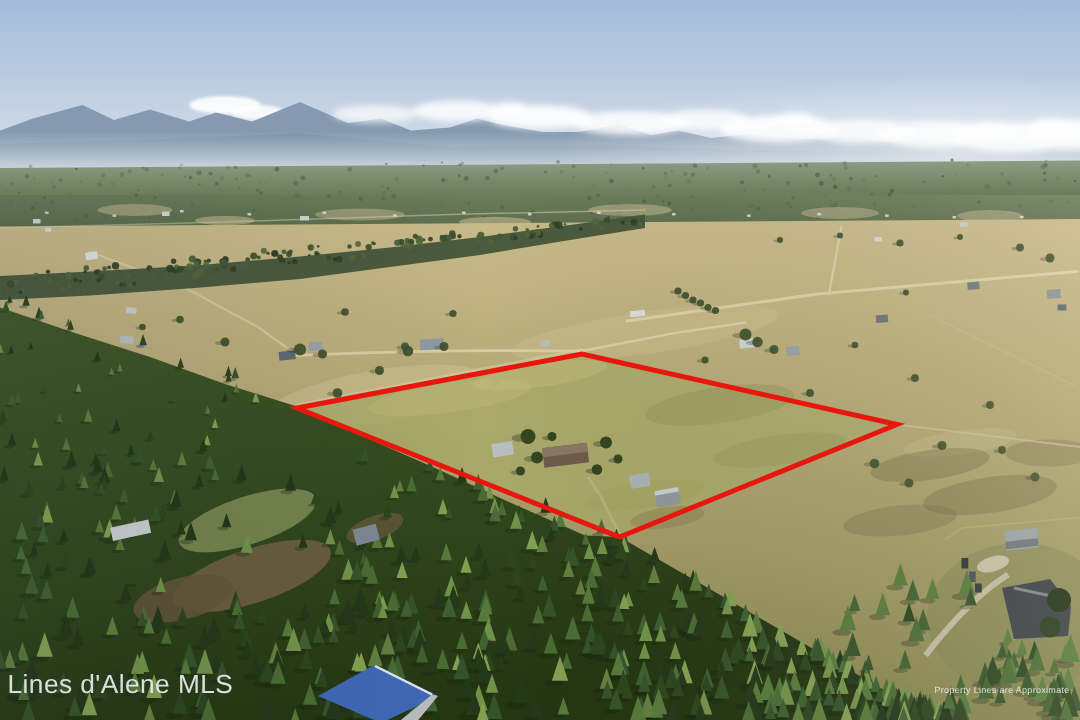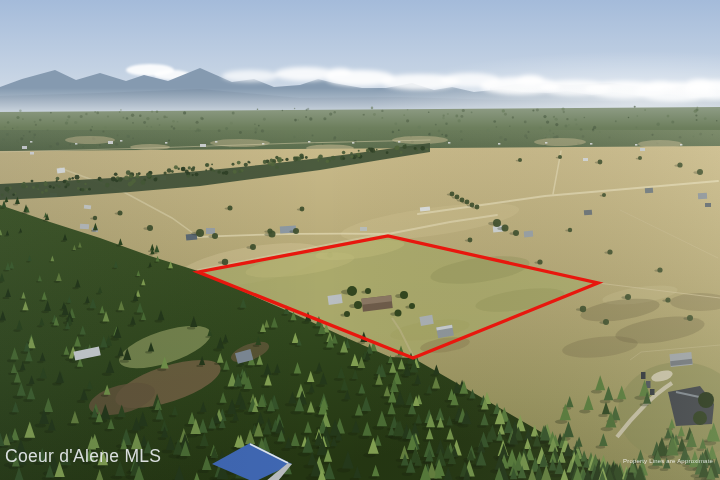--- a/index.html
+++ b/index.html
@@ -1828,15 +1828,15 @@
           <ellipse cx="707.6" cy="480.7" rx="5.1" ry="1.8" fill="#1b2612" opacity="0.3"></ellipse>
           <polygon points="710.9,466.0 706.5,479.5 715.4,479.5" fill="#4a6c34"></polygon>
         </g>
   </g>
 
   <rect x="0" y="130" width="720" height="350" fill="url(#lightGrad)"></rect>
 
   <polygon fill="none" stroke-width="3.3" stroke-linejoin="miter" stroke-miterlimit="12" points="198,272 388,236 598,283 413,358" stroke="#e8170e"></polygon>
 </svg>
 
-<div class="watermark">Coeur d'Alene MLS</div>
+<div class="watermark">Lines d'Alene MLS</div>
 <div class="disclaimer">Property Lines are Approximate</div>
 </div>
 
 </body></html>

